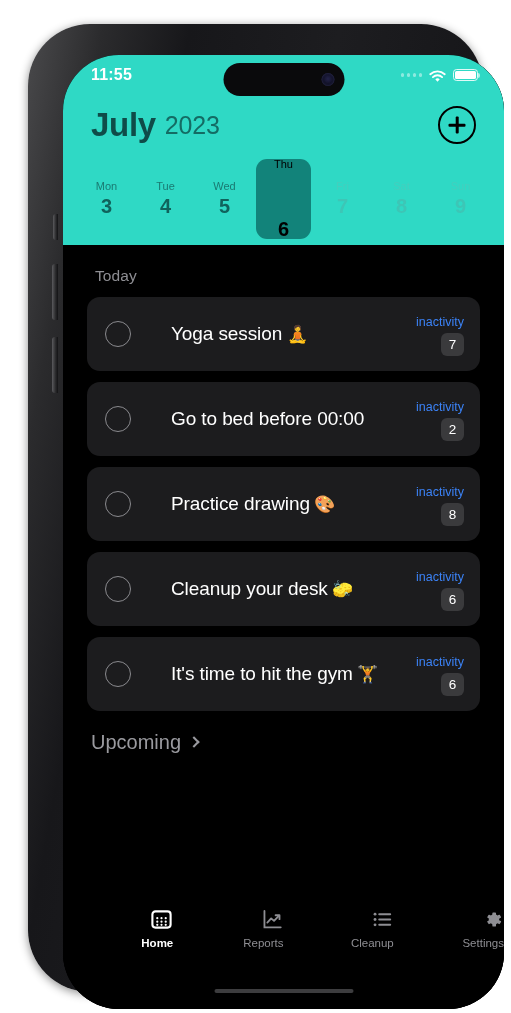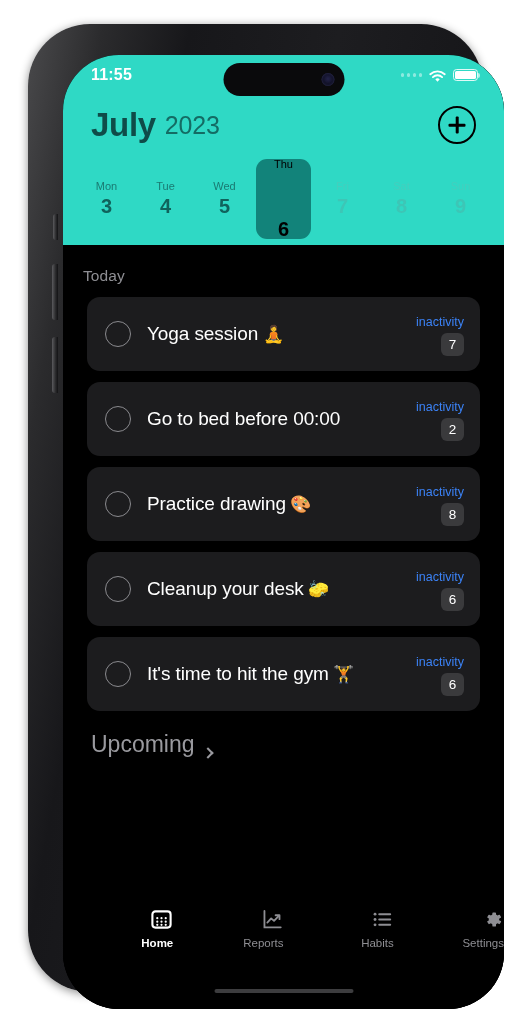--- a/index.html
+++ b/index.html
@@ -100,47 +100,47 @@
   .day .dnum { font-size:20px; font-weight:bold; color:#10635c; }
   .day.dim .dname{ color:#45cebd; }
   .day.dim .dnum { color:#3dc6b6; }
   .day.sel{ background:#12837a;gap:48px; }
   .day.sel .dname{ color:#000; }
   .day.sel .dnum { color:#000; }
 
   
   .body{ position:absolute; left:0; top:190px; width:441px; height:764px; background:#000; }
   .section-label{
-    font-size:15.5px; color:#8e8e93; padding:22px 0 12px 20px; letter-spacing:.1px;
+    font-size:15.5px; color:#8e8e93; padding:22px 0 12px 32px; letter-spacing:.1px;
   }
   .cards{ padding:0 24px; display:flex; flex-direction:column; gap:11px; }
   .card{
     position:relative; height:74px; background:#1c1c1e; border-radius:13px;
-    display:flex; align-items:center; padding:0 16px 0 18px;
+    display:flex; align-items:center; padding:0 16px 0 18px;gap:24px;
   }
   .check{
     width:26px; height:26px; border-radius:50%; border:1.7px solid #8a8a8e; flex:0 0 auto;
   }
   .card-title{
     margin-left:16px; font-size:19px; color:#fff; letter-spacing:-.1px;
     white-space:nowrap; overflow:hidden;
   }
   .card-title .emj{ font-size:17px; margin-left:5px; }
   .meta{
     margin-left:auto; display:flex; flex-direction:column; align-items:flex-end; gap:4px;
     padding-top:2px;
   }
   .meta .lbl{ font-size:12.5px; color:#3b82f6; }
   .meta .cnt{
     min-width:23px; height:23px; border-radius:6px; background:#3a3a3c; color:#fff;
     font-size:13.5px; display:flex; align-items:center; justify-content:center; padding:0 5px;
   }
   .upcoming{
-    display:flex; align-items:flex-end; gap:9px;
-    padding:20px 0 0 28px; font-size:23px; color:#9a9a9f;
+    display:flex; align-items:center; gap:9px;
+    padding:20px 0 0 28px; font-size:20px; color:#9a9a9f;
   }
   .chev{ width:8px; height:8px; border-right:2px solid #9a9a9f; border-bottom:2px solid #9a9a9f;
          transform:rotate(-45deg); margin-bottom:1px; }
 
   
   .tabbar{
     position:absolute; left:0; bottom:52px; width:441px; height:58px;
     display:flex; align-items:center;
   }
   .tab{ flex:1; display:flex; flex-direction:column; align-items:flex-end; gap:5px; }
@@ -321,21 +321,21 @@
                     <circle cx="4.2" cy="12" r="1.5"></circle>
                     <circle cx="4.2" cy="17.6" r="1.5"></circle>
                   </g>
                   <g stroke="#8e8e93" stroke-width="2.1" stroke-linecap="round">
                     <path d="M8.6 6.4h11.4"></path>
                     <path d="M8.6 12h11.4"></path>
                     <path d="M8.6 17.6h11.4"></path>
                   </g>
                 </svg>
               </span>
-              <span class="tlabel">Habits</span>
+              <span class="tlabel">Cleanup</span>
             </div>
             <div class="tab">
               <span class="ic">
                 <svg width="23" height="23" viewBox="0 0 24 24">
                   <path fill="#8e8e93" d="M12 8.1a3.9 3.9 0 1 0 0 7.8 3.9 3.9 0 0 0 0-7.8zm0 6a2.1 2.1 0 1 1 0-4.2 2.1 2.1 0 0 1 0 4.2z"></path>
                   <path fill="#8e8e93" d="M20.6 13.6l-1.7-.9c.1-.5.1-1 0-1.5l1.7-.9a.7.7 0 0 0 .3-.9l-1.2-2a.7.7 0 0 0-.9-.3l-1.7.8c-.4-.3-.8-.6-1.3-.8l-.2-1.9a.7.7 0 0 0-.7-.6h-2.3a.7.7 0 0 0-.7.6l-.2 1.9c-.5.2-.9.5-1.3.8l-1.7-.8a.7.7 0 0 0-.9.3l-1.2 2a.7.7 0 0 0 .3.9l1.7.9c-.1.5-.1 1 0 1.5l-1.7.9a.7.7 0 0 0-.3.9l1.2 2a.7.7 0 0 0 .9.3l1.7-.8c.4.3.8.6 1.3.8l.2 1.9c0 .4.3.6.7.6h2.3c.4 0 .7-.2.7-.6l.2-1.9c.5-.2.9-.5 1.3-.8l1.7.8c.3.1.7 0 .9-.3l1.2-2a.7.7 0 0 0-.3-.9z"></path>
                 </svg>
               </span>
               <span class="tlabel">Settings</span>
             </div>

